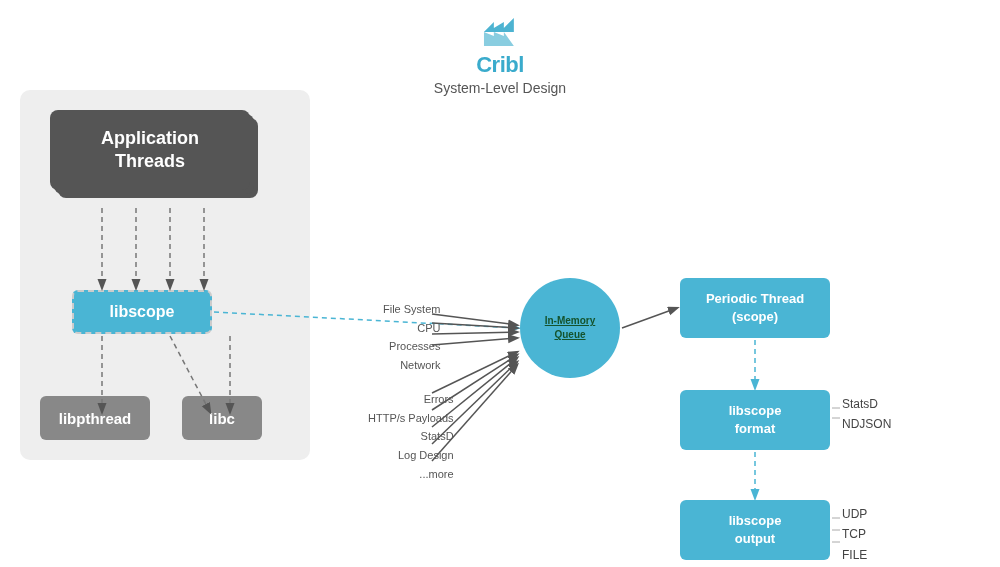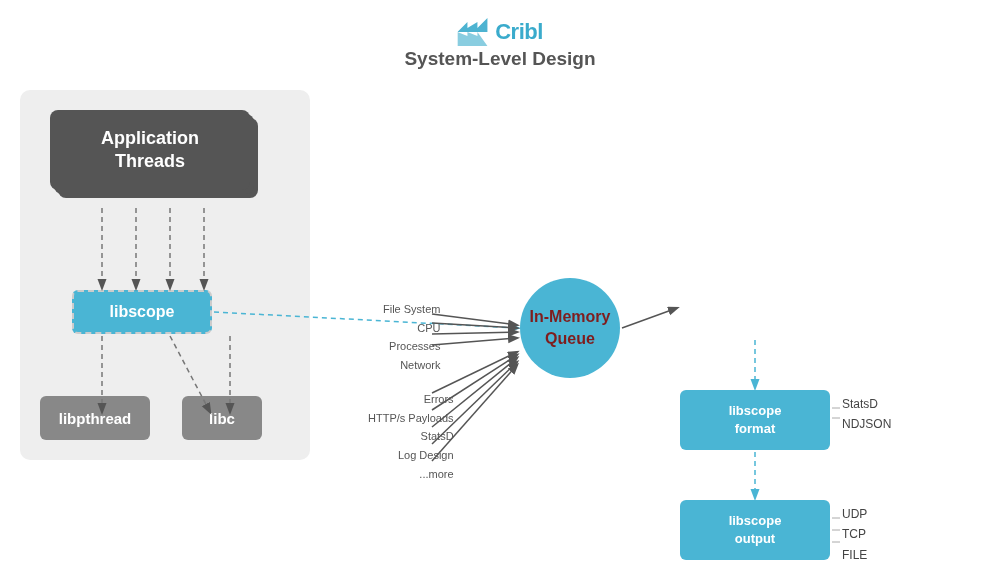--- a/index.html
+++ b/index.html
@@ -19,20 +19,21 @@
       left: 50%;
       transform: translateX(-50%);
       text-align: center;
     }
     .header-logo {
       display: flex;
       align-items: center;
       justify-content: center;
       gap: 6px;
       margin-bottom: 2px;
+      flex-direction: column;
     }
     .logo-icon {
       width: 32px;
       height: 28px;
     }
     .logo-text {
       font-size: 22px;
       font-weight: 700;
       color: #2b2b2b;
       letter-spacing: -0.5px;
@@ -44,23 +45,23 @@
       font-size: 22px;
       font-weight: 400;
       color: #2b2b2b;
     }
     .logo-tm {
       font-size: 10px;
       vertical-align: super;
       color: #2b2b2b;
     }
     .header-subtitle {
-      font-size: 19px;
+      font-size: 14px;
       color: #555;
-      font-weight: 700;
+      font-weight: 400;
     }
 
     
     .diagram {
       position: absolute;
       top: 90px;
       left: 20px;
       right: 20px;
       bottom: 20px;
     }
@@ -170,28 +171,29 @@
 
     
     .queue-circle {
       position: absolute;
       top: 188px;
       left: 500px;
       width: 100px;
       height: 100px;
       background: #4ab5d4;
       border-radius: 50%;
-      color: #7f1d1d;
-      font-size: 16px;
+      color: #14532d;
+      font-size: 10px;
       font-weight: 600;
       display: flex;
       align-items: center;
       justify-content: center;
       text-align: center;
       line-height: 1.4;
+      text-decoration: underline;
     }
 
     
     .periodic-box {
       position: absolute;
       top: 188px;
       left: 660px;
       width: 150px;
       height: 60px;
       background: #4ab5d4;
@@ -340,20 +342,24 @@
     <div>StatsD</div>
     <div>Log Design</div>
     <div>...more</div>
   </div>
 
   <div class="queue-circle">
     <span style="white-space:pre-line;">In-Memory
 Queue</span>
   </div>
 
+  <div class="periodic-box">
+    <span style="white-space:pre-line;">Periodic Thread
+(scope)</span>
+  </div>
 
   <div class="format-box">
     <span style="white-space:pre-line;">libscope
 format</span>
   </div>
 
   <div class="right-labels statsd-labels">
     <div>StatsD</div>
     <div>NDJSON</div>
   </div>

